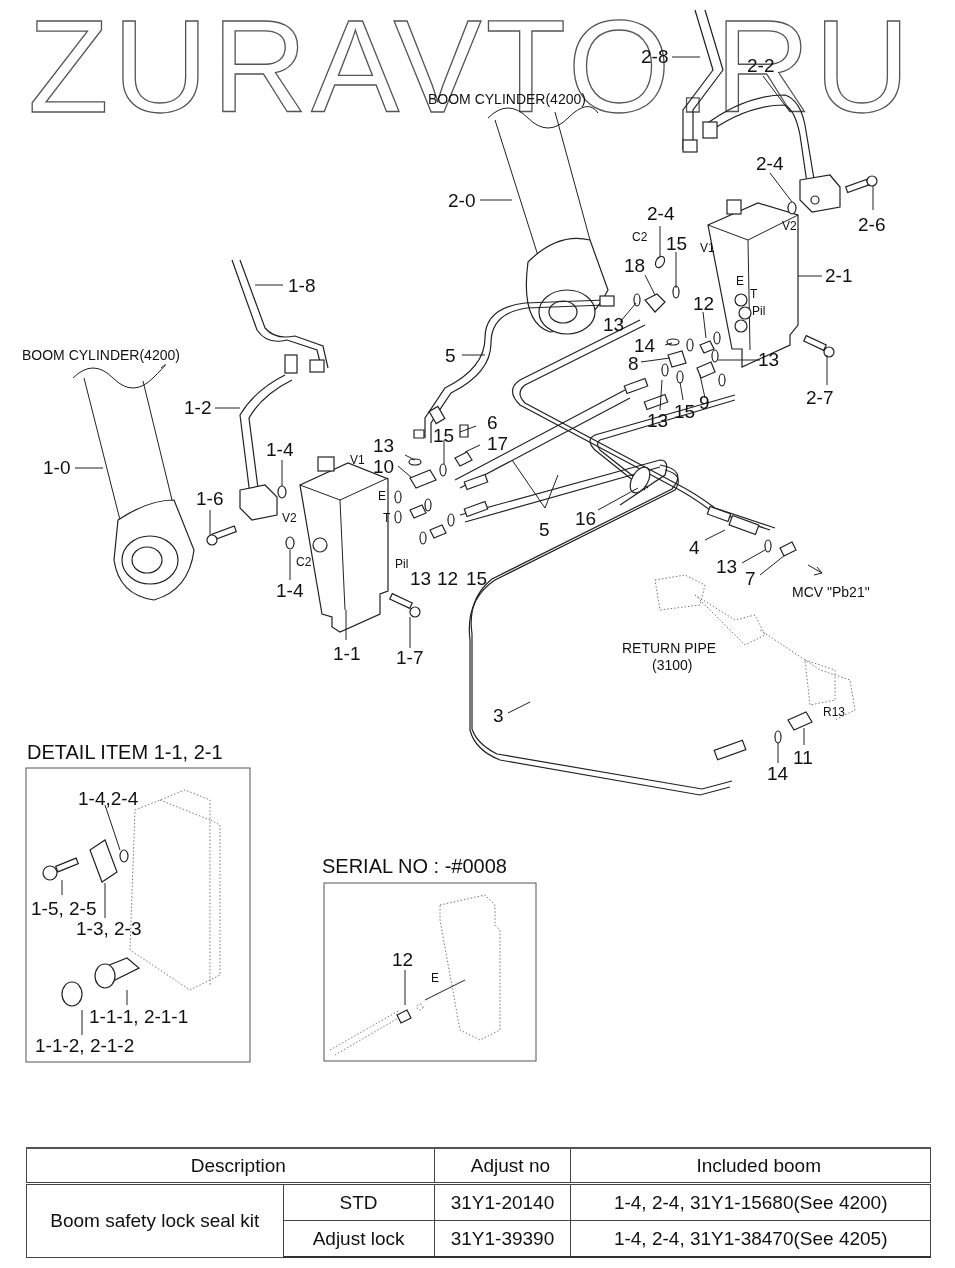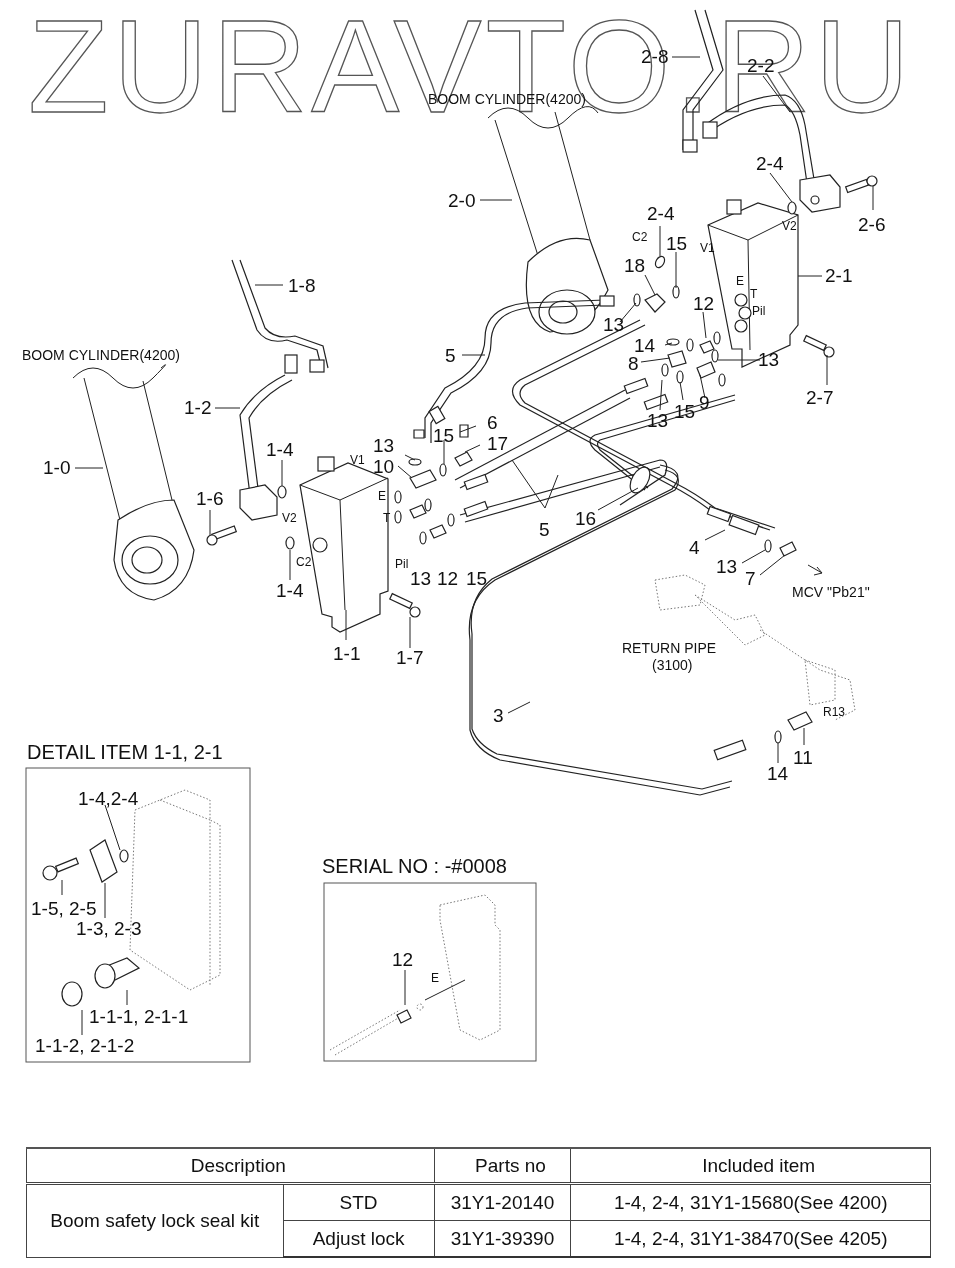--- a/index.html
+++ b/index.html
@@ -340,22 +340,22 @@
 <table class="parts">
   <colgroup>
     <col style="width:257px">
       <col style="width:151px">
       <col style="width:137px">
       <col style="width:360px">
   </colgroup>
   <tbody>
       <tr class="hdr">
     <th colspan="2">Description</th>
-    <th>Parts no</th>
-    <th>Included item</th>
+    <th>Adjust no</th>
+    <th>Included boom</th>
   </tr>
   <tr>
     <td rowspan="2">Boom safety lock seal kit</td>
     <td>STD</td>
     <td>31Y1-20140</td>
     <td>1-4, 2-4, 31Y1-15680(See 4200)</td>
   </tr>
   <tr>
     <td>Adjust lock</td>
     <td>31Y1-39390</td>

